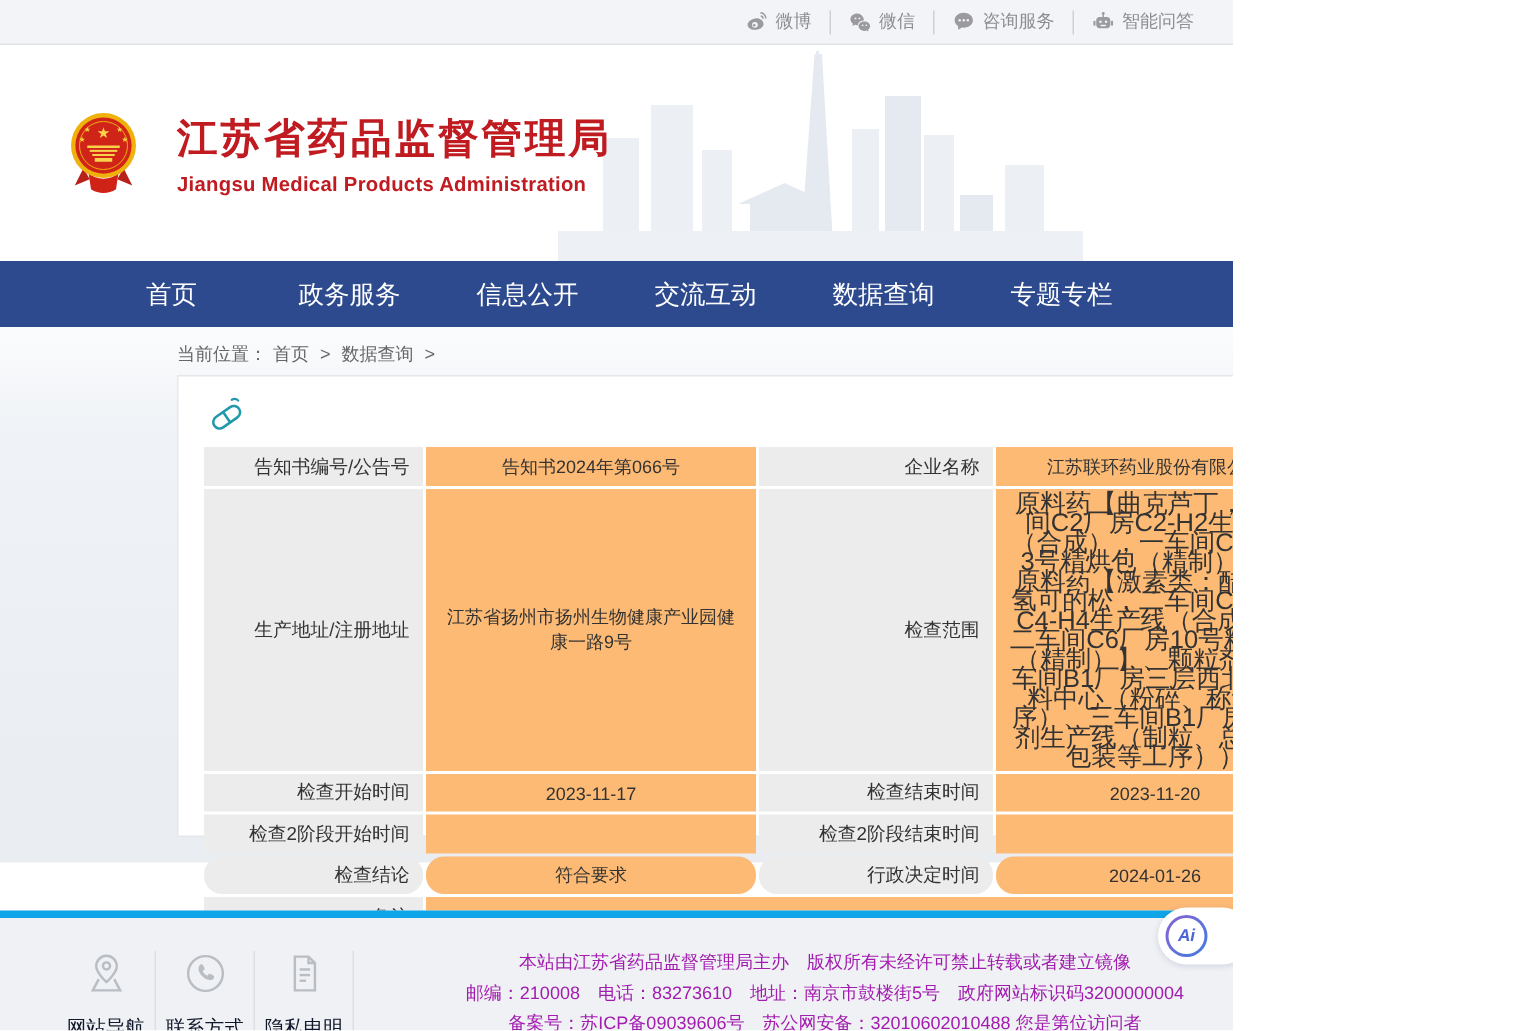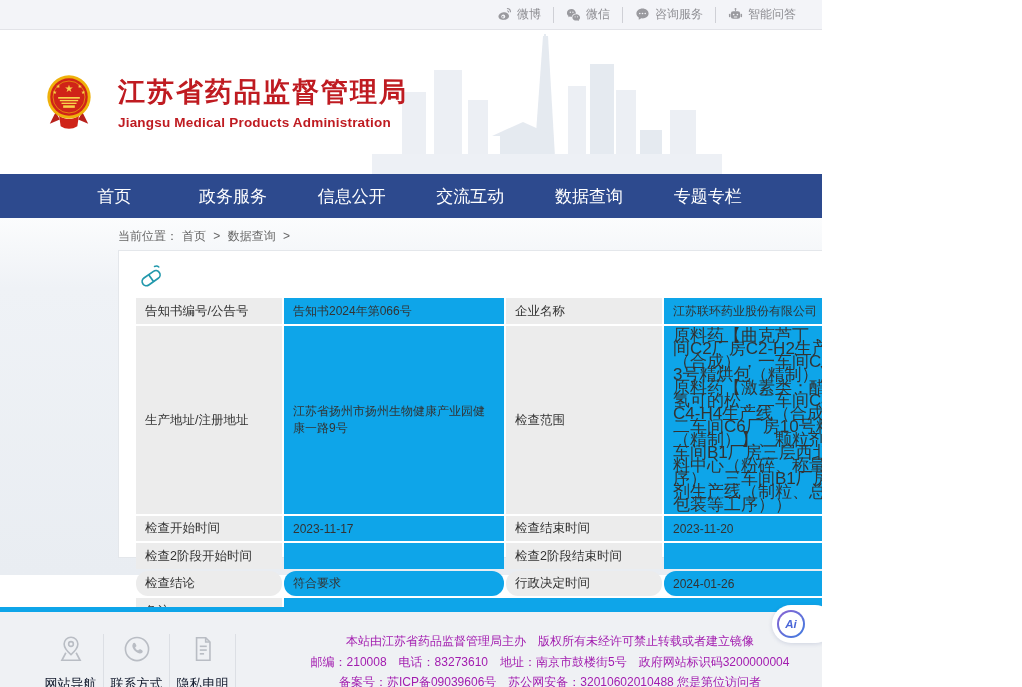--- a/index.html
+++ b/index.html
@@ -35,22 +35,22 @@
   .breadcrumb span { margin-right:4px; }
   .crumb-link { cursor:pointer; }
 
   .panel { position:absolute; top:32px; left:118px; width:778px; height:308px;
     background:#fff; border:1px solid #e4e7eb; }
   .pill-icon { position:absolute; top:11px; left:18px; }
 
   table.detail { position:absolute; top:45px; left:15px; table-layout:fixed; width:744px;
     border-collapse:separate; border-spacing:2px; font-size:12px; color:#333; }
   table.detail td { vertical-align:middle; padding:3px 9px; }
-  td.lbl { background:#ececec; text-align:left; font-size:12.5px; font-weight:500; color:#333; }
-  td.val { background:#0ea5e9; text-align:left; }
+  td.lbl { background:#ececec; text-align:right; font-size:12.5px; font-weight:500; color:#333; }
+  td.val { background:#fdba74; text-align:center; }
   td.scope { font-size:17px; line-height:13px; vertical-align:middle; }
   tr.r1 td { height:26px; }
   tr.r2 td { height:108px; }
   tr.r3 td { height:25px; }
   tr.r4 td { height:26px; }
   tr.r5 td { height:25px;border-radius:12px; }
   tr.r6 td { height:26px; }
 
   
   .footer { position:absolute; top:607px; left:0; width:100%; height:112px;

